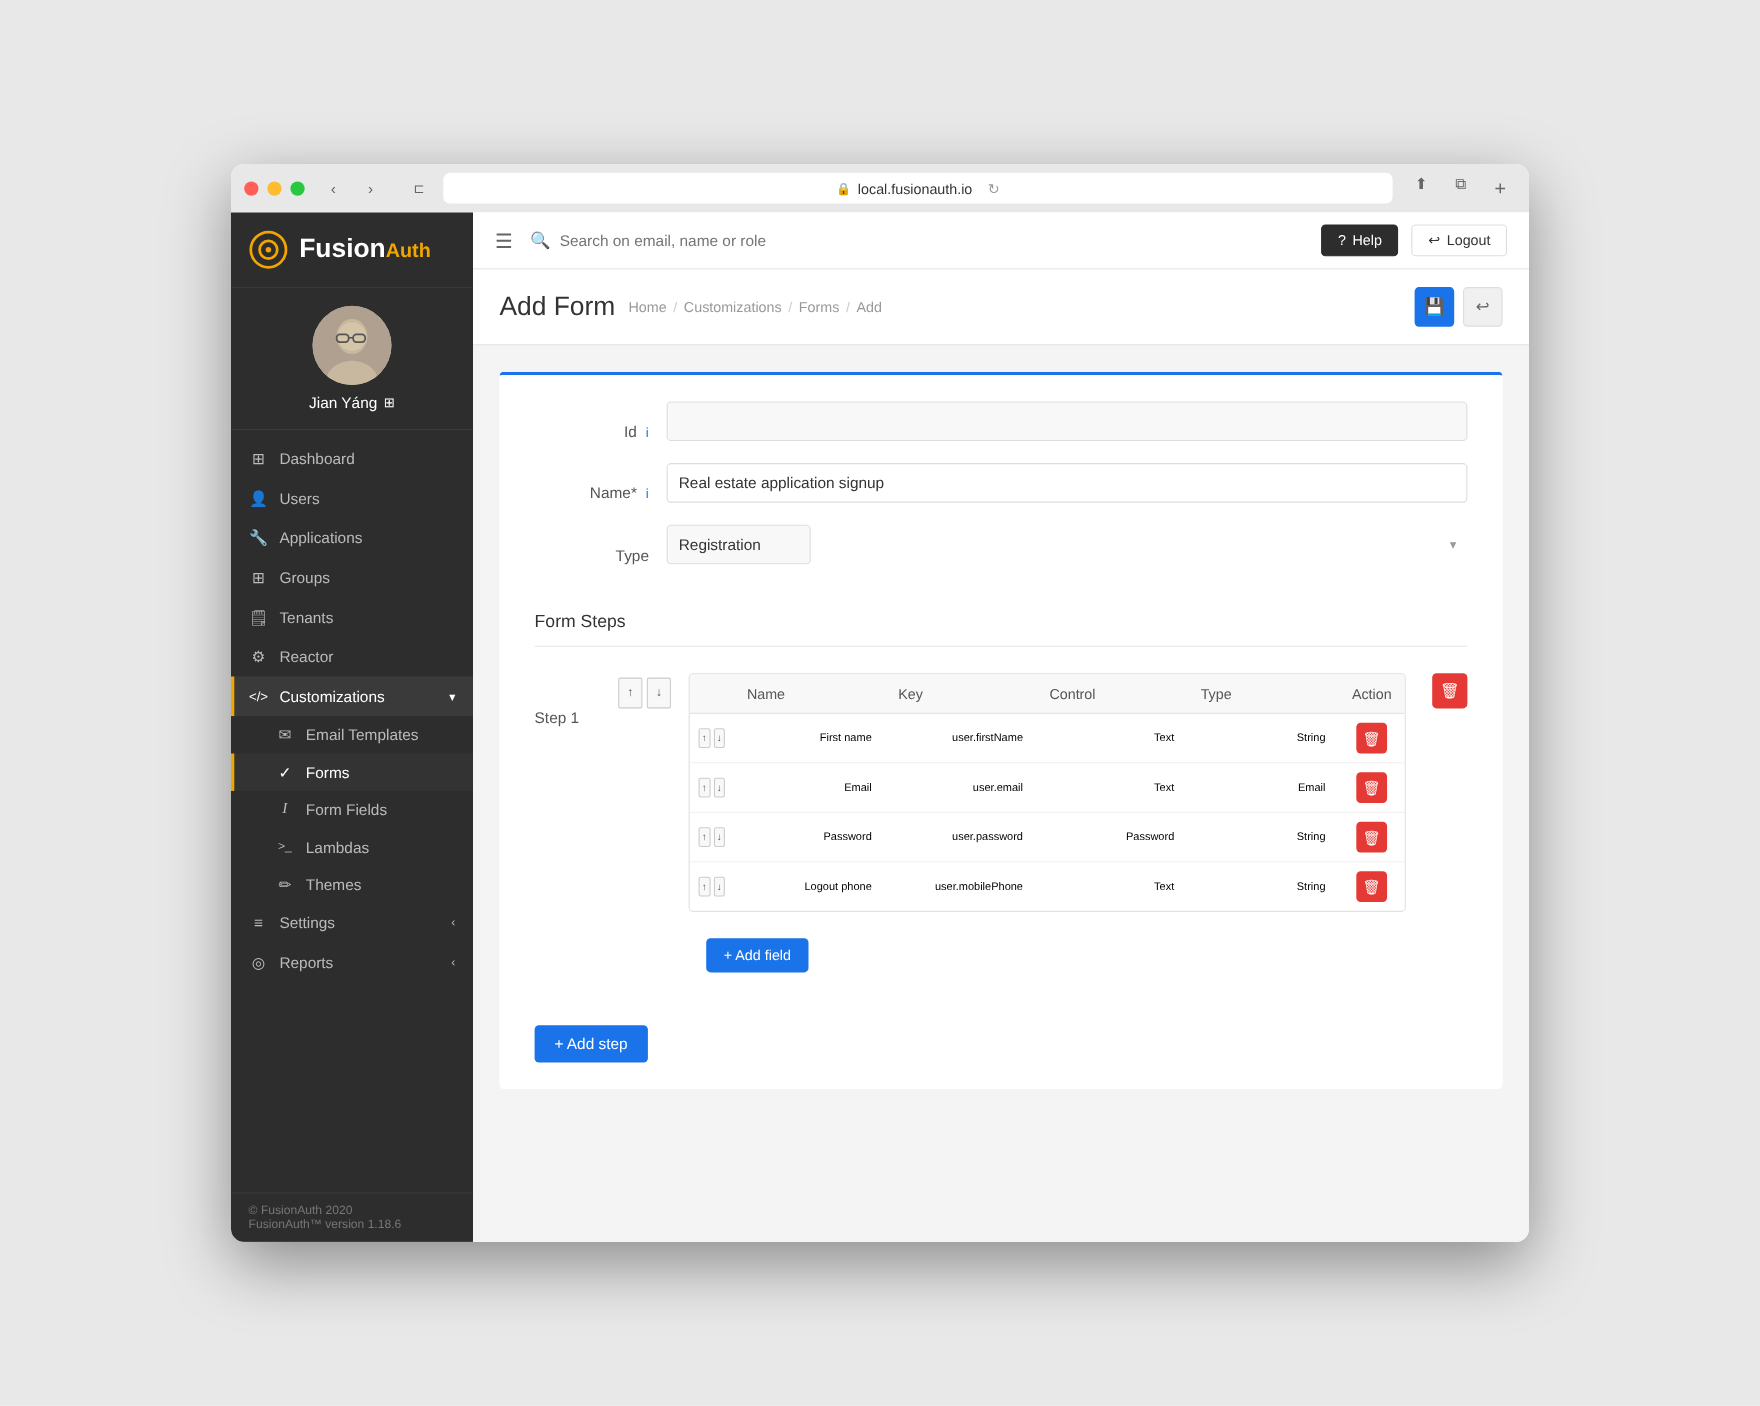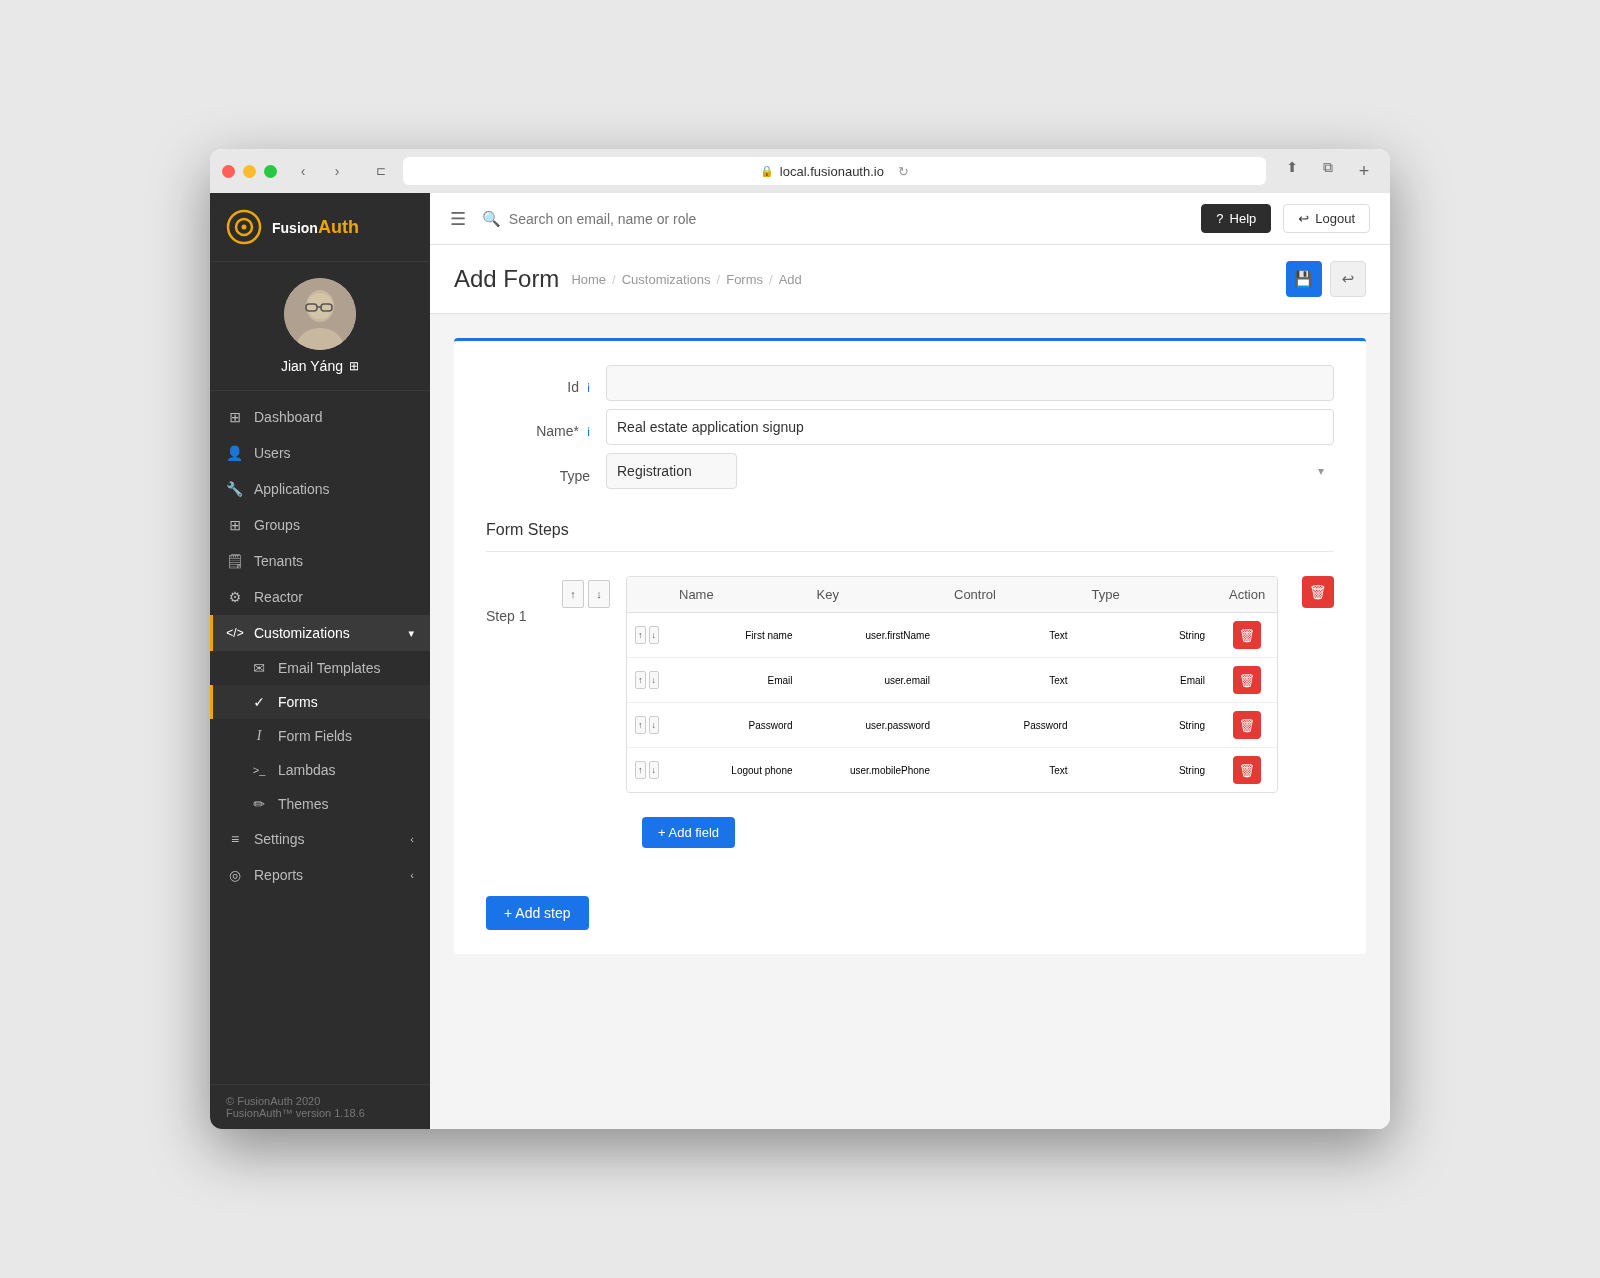--- a/index.html
+++ b/index.html
@@ -72,21 +72,21 @@
     .page-action-btn { width: 36px; height: 36px; border-radius: 4px; border: none; cursor: pointer; display: flex; align-items: center; justify-content: center; font-size: 15px; }
     .page-action-btn-primary { background: #1a73e8; color: #fff; }
     .page-action-btn-secondary { background: #f0f0f0; color: #666; border: 1px solid #ddd; }
 
     .content-area { padding: 24px; flex: 1; }
 
     .form-card { background: #fff; border-radius: 4px; border-top: 3px solid #1a73e8; overflow: hidden; }
 
     .form-section { padding: 24px 32px; }
 
-    .form-row { display: flex; align-items: center; margin-bottom: 8px; }
+    .form-row { display: flex; align-items: flex-end; margin-bottom: 20px; }
     .form-label { width: 120px; padding-top: 9px; font-size: 14px; color: #555; text-align: right; padding-right: 16px; flex-shrink: 0; }
     .form-input { flex: 1; height: 36px; border: 1px solid #ddd; border-radius: 4px; padding: 0 10px; font-size: 14px; color: #333; outline: none; background: #fff; }
     .form-input-id { background: #f8f8f8; }
     .form-select { flex: 1; height: 36px; border: 1px solid #ddd; border-radius: 4px; padding: 0 10px; font-size: 14px; color: #333; outline: none; background: #f8f8f8; appearance: none; cursor: pointer; }
     .select-wrapper { flex: 1; position: relative; }
     .select-arrow { position: absolute; right: 10px; top: 50%; transform: translateY(-50%); color: #999; font-size: 12px; pointer-events: none; }
     .info-icon { color: #1a73e8; font-size: 12px; margin-left: 4px; cursor: help; }
 
     .form-steps-header { padding: 0 32px 8px; }
     .form-steps-title { font-size: 16px; color: #333; font-weight: 500; padding-bottom: 12px; border-bottom: 1px solid #e8e8e8; }
@@ -146,21 +146,21 @@
 
     <div class="sidebar">
       <div class="sidebar-logo">
 
         <svg class="logo-icon" viewBox="0 0 36 36">
           <circle cx="18" cy="18" r="16" fill="none" stroke="#f0a500" stroke-width="2.5"></circle>
           <circle cx="18" cy="18" r="8" fill="none" stroke="#f0a500" stroke-width="2.5"></circle>
           <circle cx="18" cy="18" r="2.5" fill="#f0a500"></circle>
         </svg>
         <div>
-          <span style="color:#fff;font-size:14px;font-weight:600;">Fusion</span><span style="color:#f0a500;font-size:18px;font-weight:600;">Auth</span>
+          <span style="color:#fff;font-size:24px;font-weight:600;">Fusion</span><span style="color:#f0a500;font-size:18px;font-weight:600;">Auth</span>
         </div>
       </div>
 
       <div class="user-section">
         <div class="avatar">
           <div class="avatar-img">
             <svg width="72" height="72" viewBox="0 0 72 72">
               <rect width="72" height="72" rx="36" fill="#b0a090"></rect>
               <ellipse cx="36" cy="28" rx="14" ry="16" fill="#c8b8a0"></ellipse>
               <ellipse cx="36" cy="70" rx="24" ry="20" fill="#c8b8a0"></ellipse>

